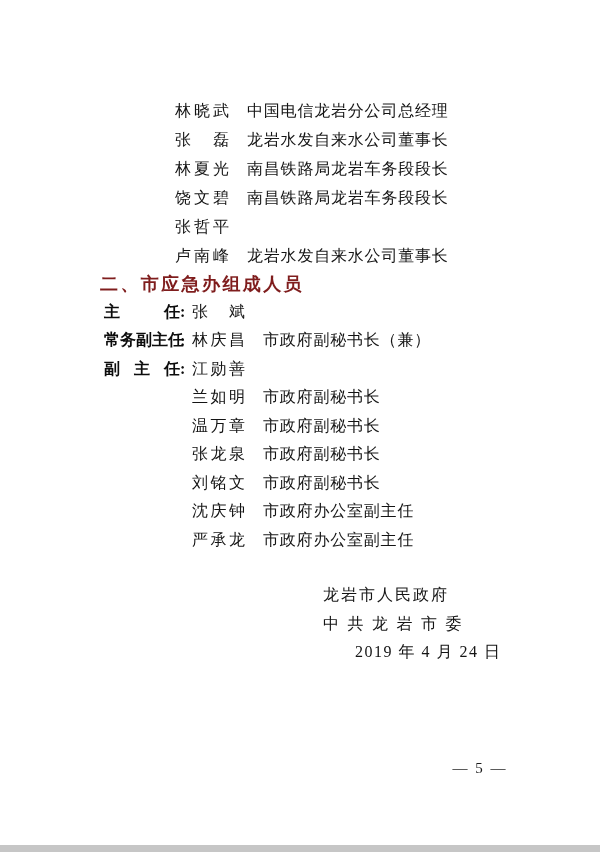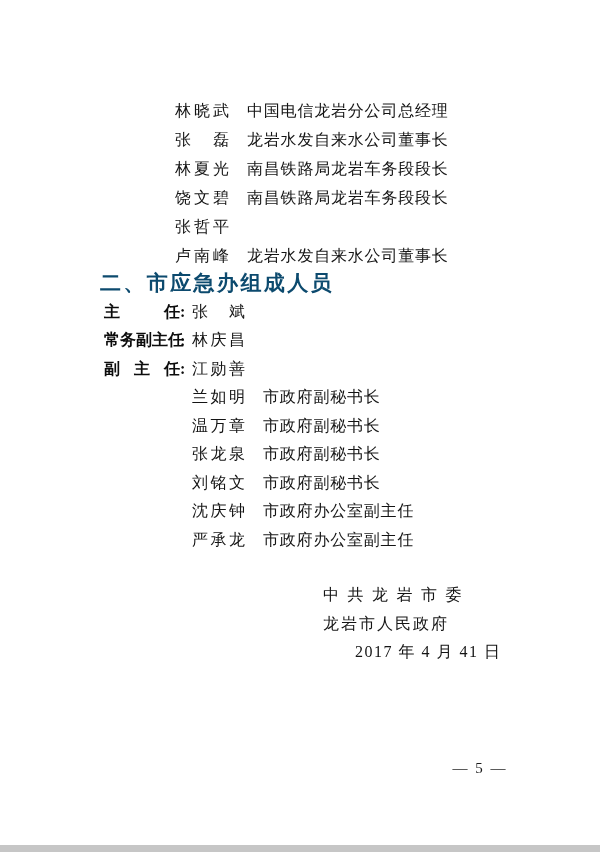--- a/index.html
+++ b/index.html
@@ -26,23 +26,23 @@
     font-size:16px;
   }
   .sec1 .row{height:29px;}
   .sec1 .name-col{width:72px;flex:0 0 72px;}
   .sec1 .name{width:54px;}
 
   
   .sec2-heading{
     position:absolute;left:100px;top:270px;
     height:29px;line-height:29px;
-    font-family:Liberation Mono, monospace;
-    font-weight:bold;font-size:21px;letter-spacing:2.4px;
-    color:#0c4a6e;white-space:nowrap;
+    font-family:Liberation Serif, serif;
+    font-weight:bold;font-size:18px;letter-spacing:2.4px;
+    color:#7f1d1d;white-space:nowrap;
   }
 
   
   .sec2{
     position:absolute;left:104px;top:298px;
     font-size:16px;
   }
   .sec2 .row{height:28.5px;}
   .sec2 .label-col{width:88px;flex:0 0 88px;display:flex;align-items:center;}
   .sec2 .lbl{width:76px;font-weight:bold;color:#0c0c0c;}
@@ -169,20 +169,21 @@
           </span>
           <span class="colon">:</span>
         </span>
       <span class="name-col">
           <span class="jfy name">
             <span>林</span>
             <span>庆</span>
             <span>昌</span>
           </span>
         </span>
+      <span class="title">市政府副秘书长（兼）</span>
     </div>
     <div class="row">
       <span class="label-col">
           <span class="jfy lbl">
             <span>副</span>
             <span>主</span>
             <span>任</span>
           </span>
           <span class="colon">:</span>
         </span>
@@ -256,22 +257,22 @@
             <span>严</span>
             <span>承</span>
             <span>龙</span>
           </span>
         </span>
       <span class="title">市政府办公室副主任</span>
     </div>
   </div>
 
   <div class="signature">
+    <div class="sig-line sig-org2">龙岩市人民政府</div>
     <div class="sig-line sig-org1">中共龙岩市委</div>
-    <div class="sig-line sig-org2">龙岩市人民政府</div>
-    <div class="sig-line sig-date">2017 年 4 月 41 日</div>
+    <div class="sig-line sig-date">2019 年 4 月 24 日</div>
   </div>
 
   <div class="page-num">— 5 —</div>
 
   <div class="scan-edge"></div>
 
 </div>
 
 </body></html>

